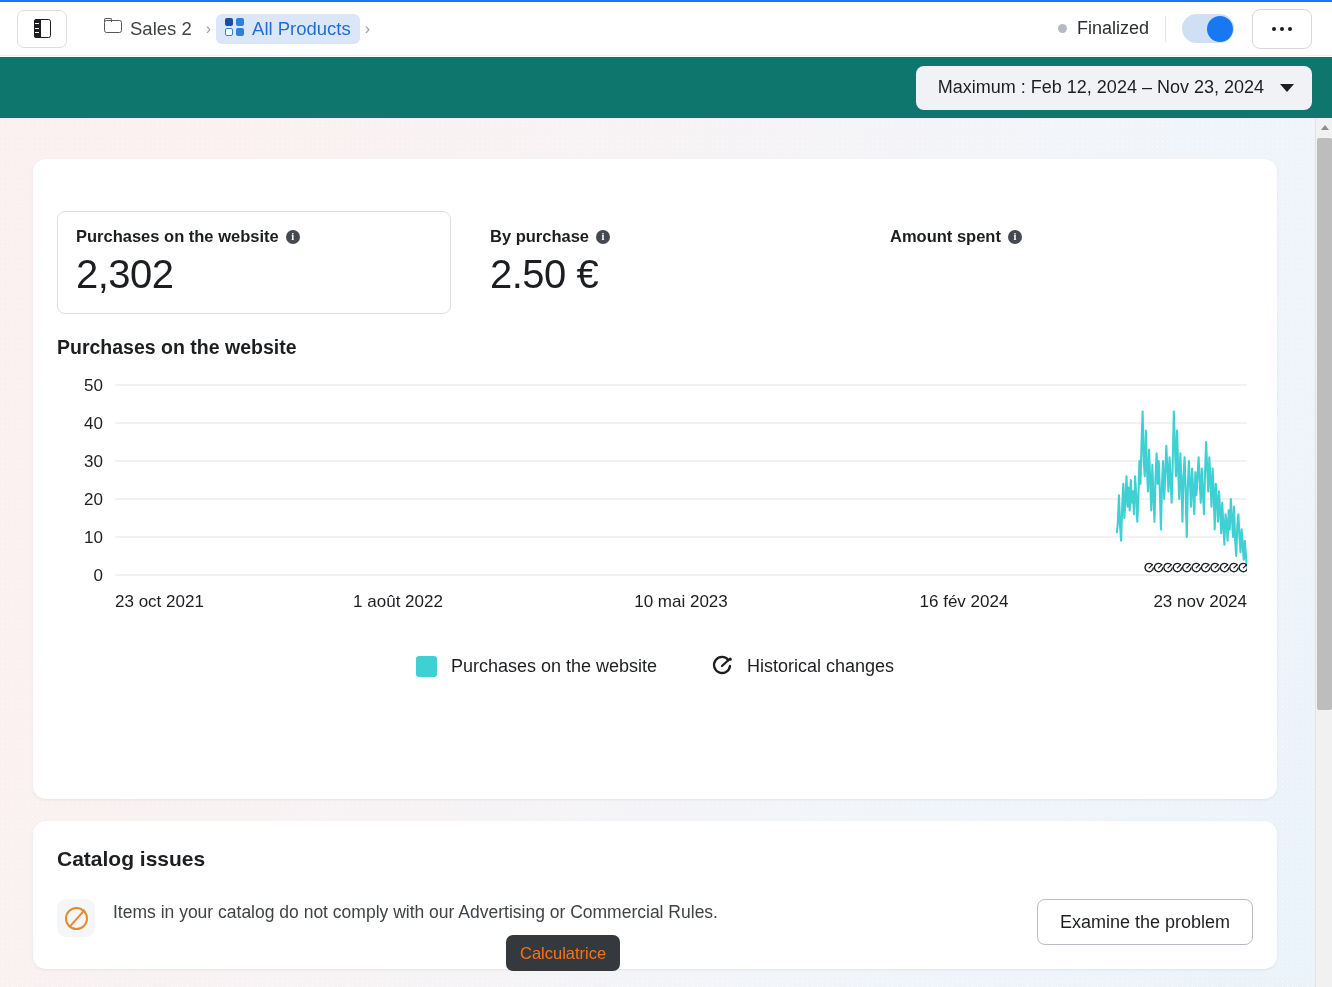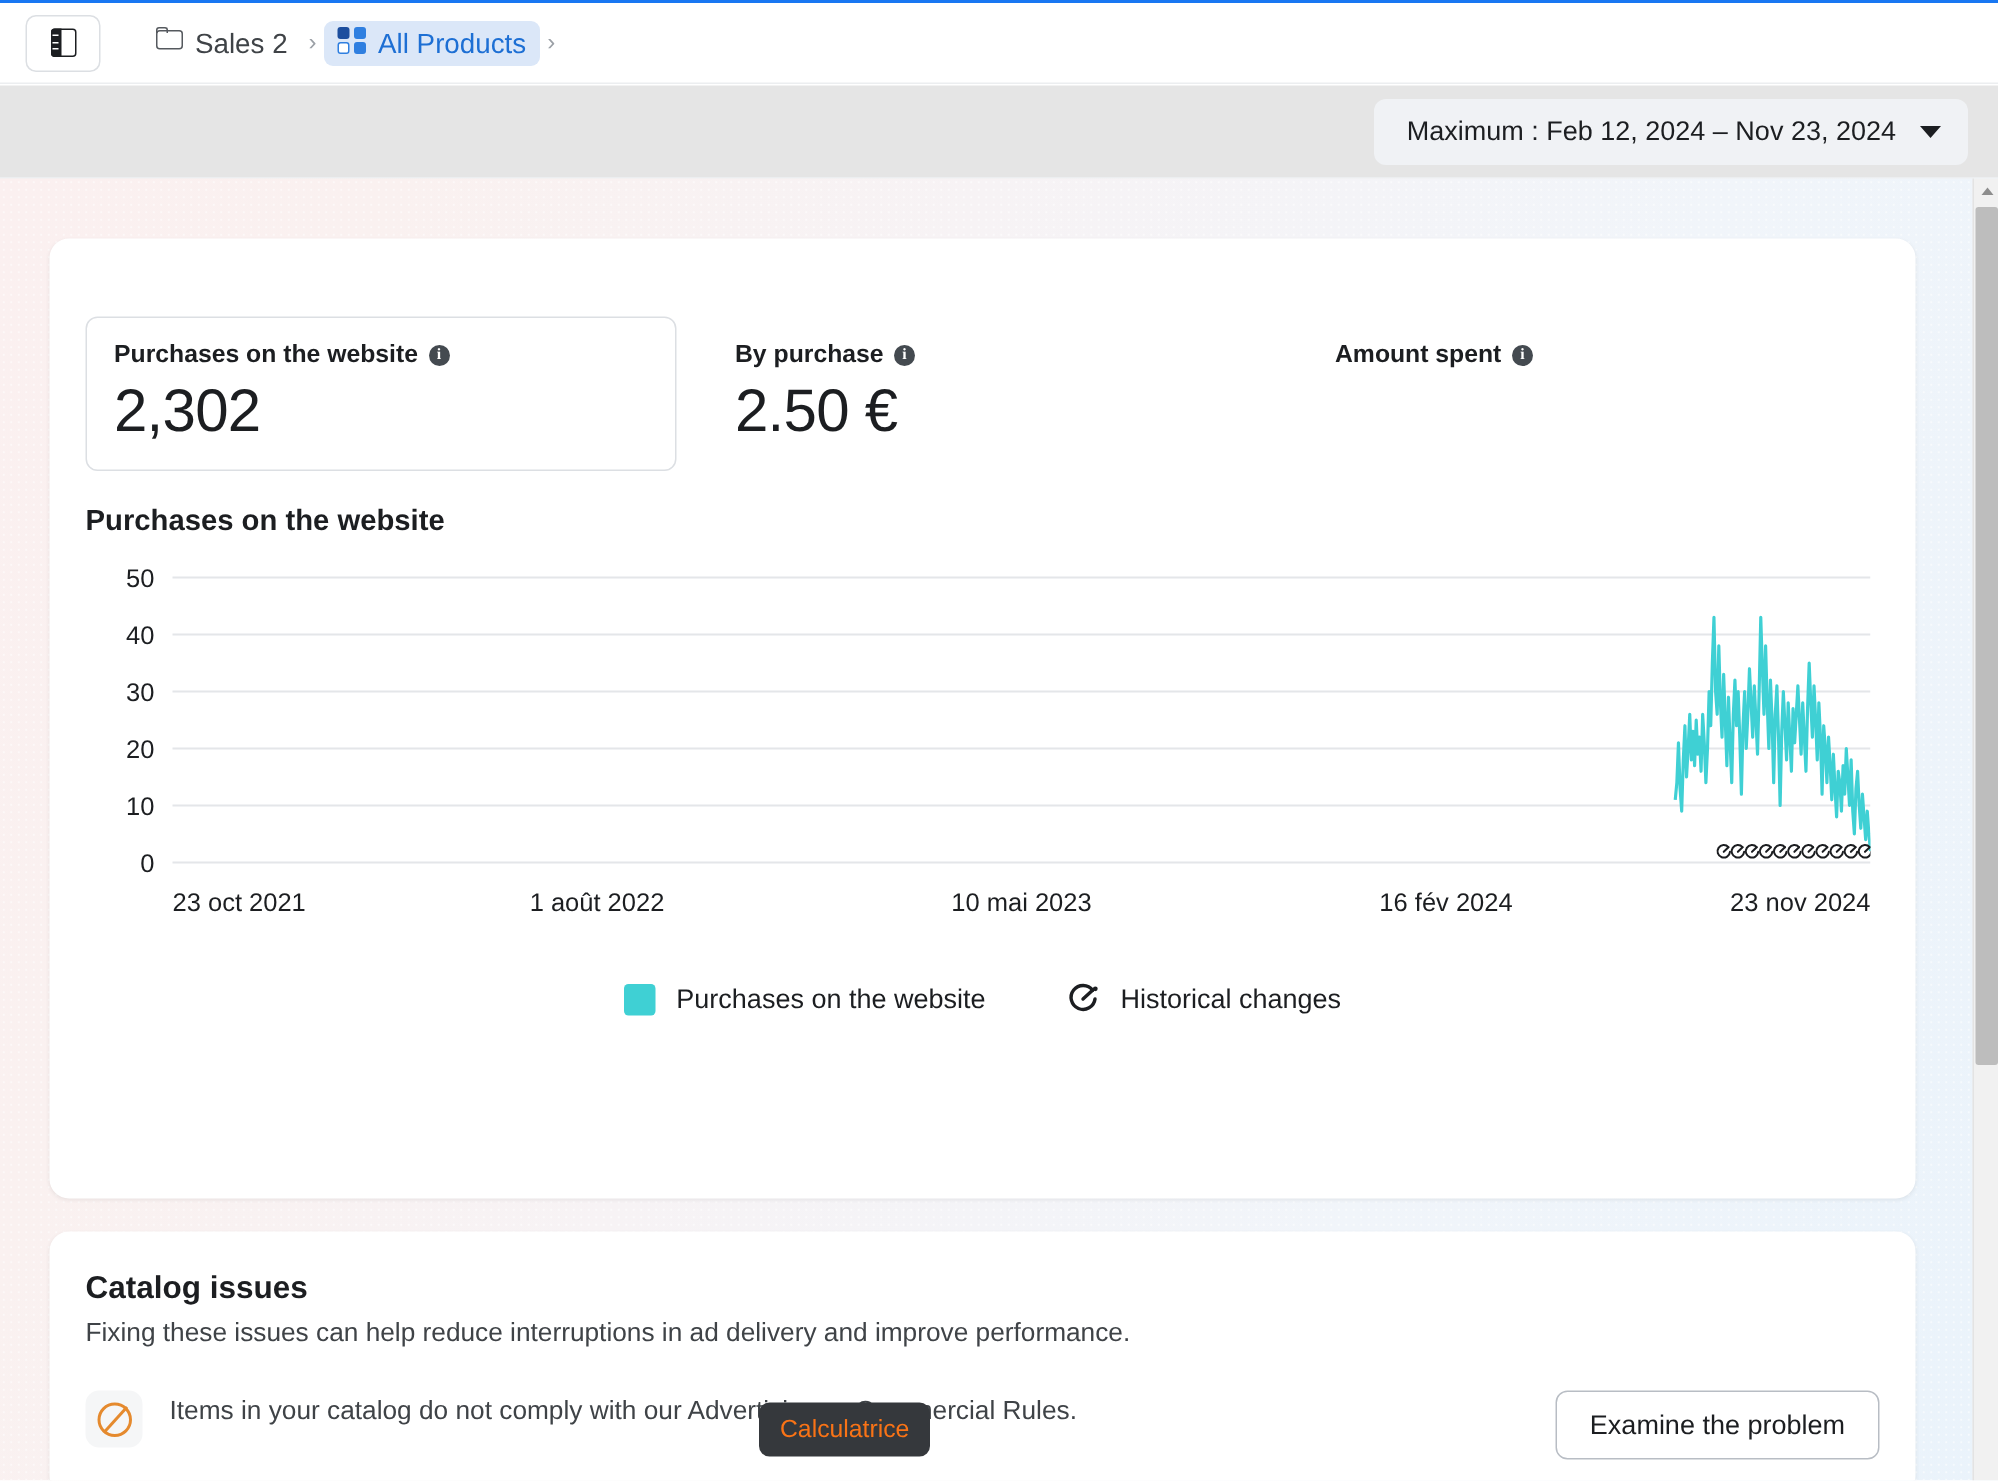--- a/index.html
+++ b/index.html
@@ -90,21 +90,21 @@
   .more-btn {
     margin-left: 18px; width: 60px; height: 40px;
     border: 1px solid #d4d8dd; border-radius: 8px; background: #fff;
     display: flex; align-items: center; justify-content: center; gap: 4px; cursor: pointer;
   }
   .more-btn i { width: 4px; height: 4px; border-radius: 50%; background: #1c1e21; display: block; }
 
   
   .daterow {
     position: absolute; top: 57px; left: 0; width: 1332px; height: 62px;
-    background: #e5e5e5; display: flex; align-items: center; justify-content: flex-end;
+    background: #0f766e; display: flex; align-items: center; justify-content: flex-end;
     padding-right: 20px; border-bottom: 1px solid #eceef0;
   }
   .date-pill {
     height: 44px; background: #f0f2f5; border-radius: 8px;
     display: flex; align-items: center; gap: 16px; padding: 0 18px 0 22px;
     font-size: 18px; color: #1c1e21; cursor: pointer;
   }
   .caret { width: 0; height: 0; border-left: 7px solid transparent; border-right: 7px solid transparent;
            border-top: 8px solid #1c1e21; }
 
@@ -260,20 +260,35 @@
             <i class="s2"></i>
             <i class="s3"></i>
             <i class="s4"></i>
         </span>
         <span>All Products</span>
       </div>
       <span class="crumb-sep">›</span>
 
     </div>
 
+    <div class="hdr-right">
+      <div class="status-wrap">
+        <span class="status-dot"></span>
+        <span class="status-txt">Finalized</span>
+      </div>
+      <div class="vdiv"></div>
+      <div class="toggle">
+        <span class="knob"></span>
+      </div>
+      <div class="more-btn">
+        <i></i>
+        <i></i>
+        <i></i>
+      </div>
+    </div>
   </div>
 
   <div class="daterow">
     <div class="date-pill">
       <span>Maximum  : Feb 12, 2024 – Nov 23, 2024</span>
       <span class="caret"></span>
     </div>
   </div>
 
   <div class="main">
@@ -388,21 +403,20 @@
               <circle cx="19.2" cy="4.2" r="1.6" fill="#1c1e21"></circle>
             </svg>
           </span>
           <span>Historical changes</span>
         </div>
       </div>
     </div>
 
     <div class="card card-cat">
       <div class="cat-title">Catalog issues</div>
-      <div class="cat-sub">Fixing these issues can help reduce interruptions in ad delivery and improve performance.</div>
 
       <div class="issue">
         <div class="issue-ico">
           <span class="circ-slash"></span>
         </div>
         <div class="issue-txt">
           <div class="issue-p">Items in your catalog do not comply with our Advertising or Commercial Rules.</div>
         </div>
         <div class="issue-btn">
           <span>Examine the problem</span>

